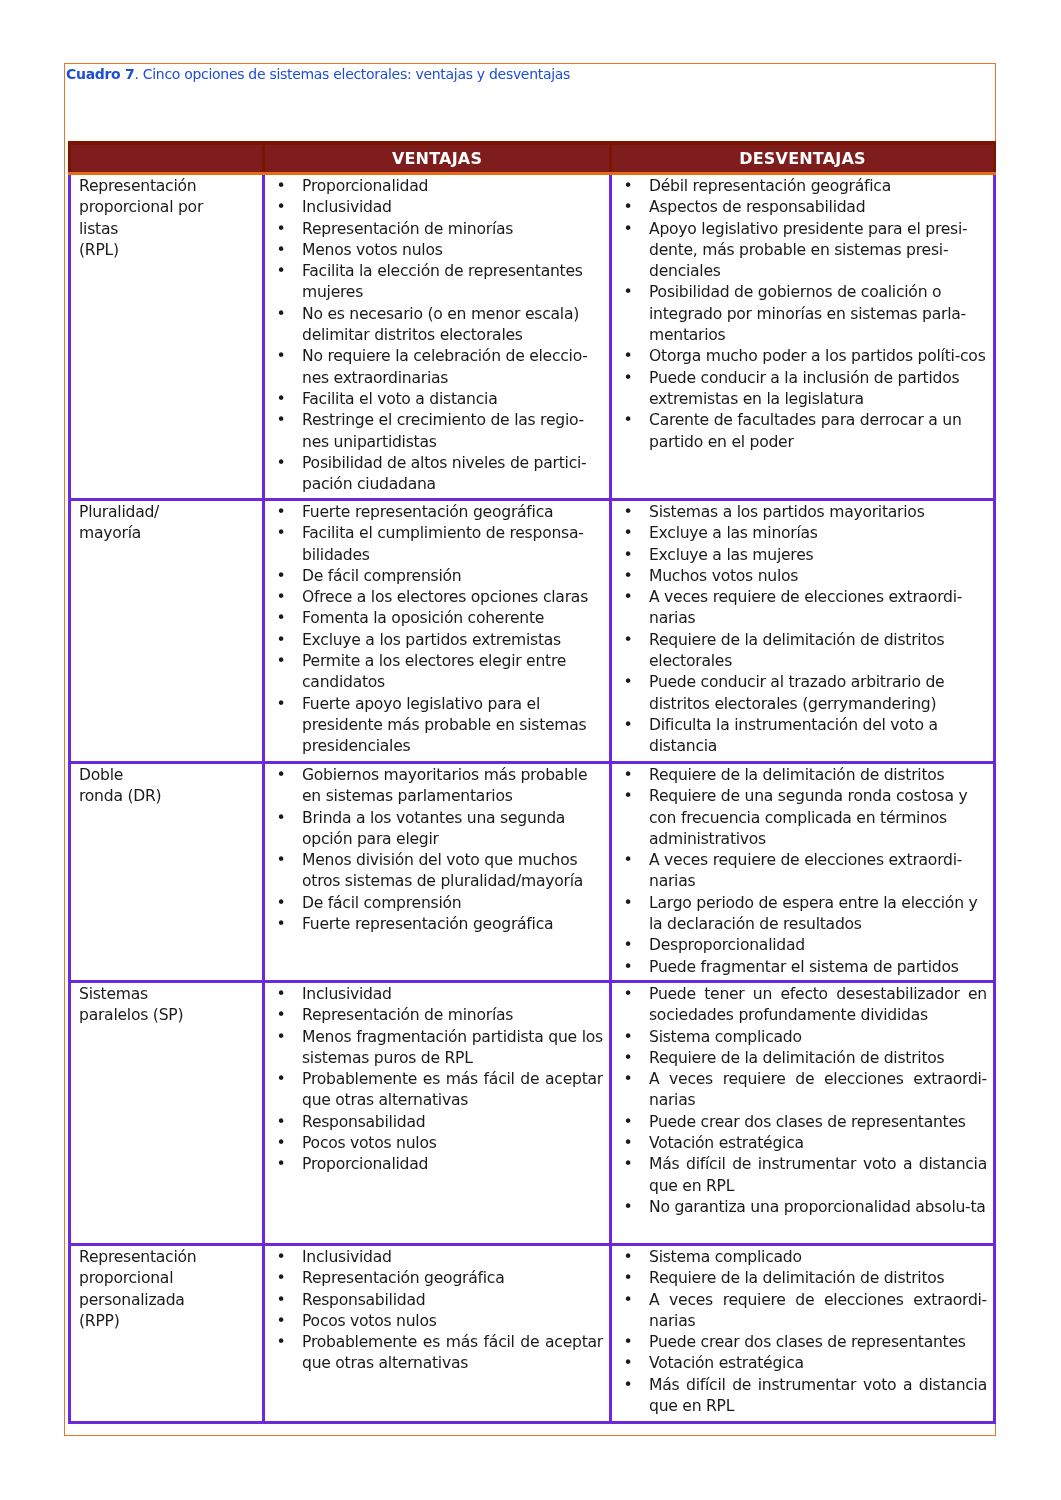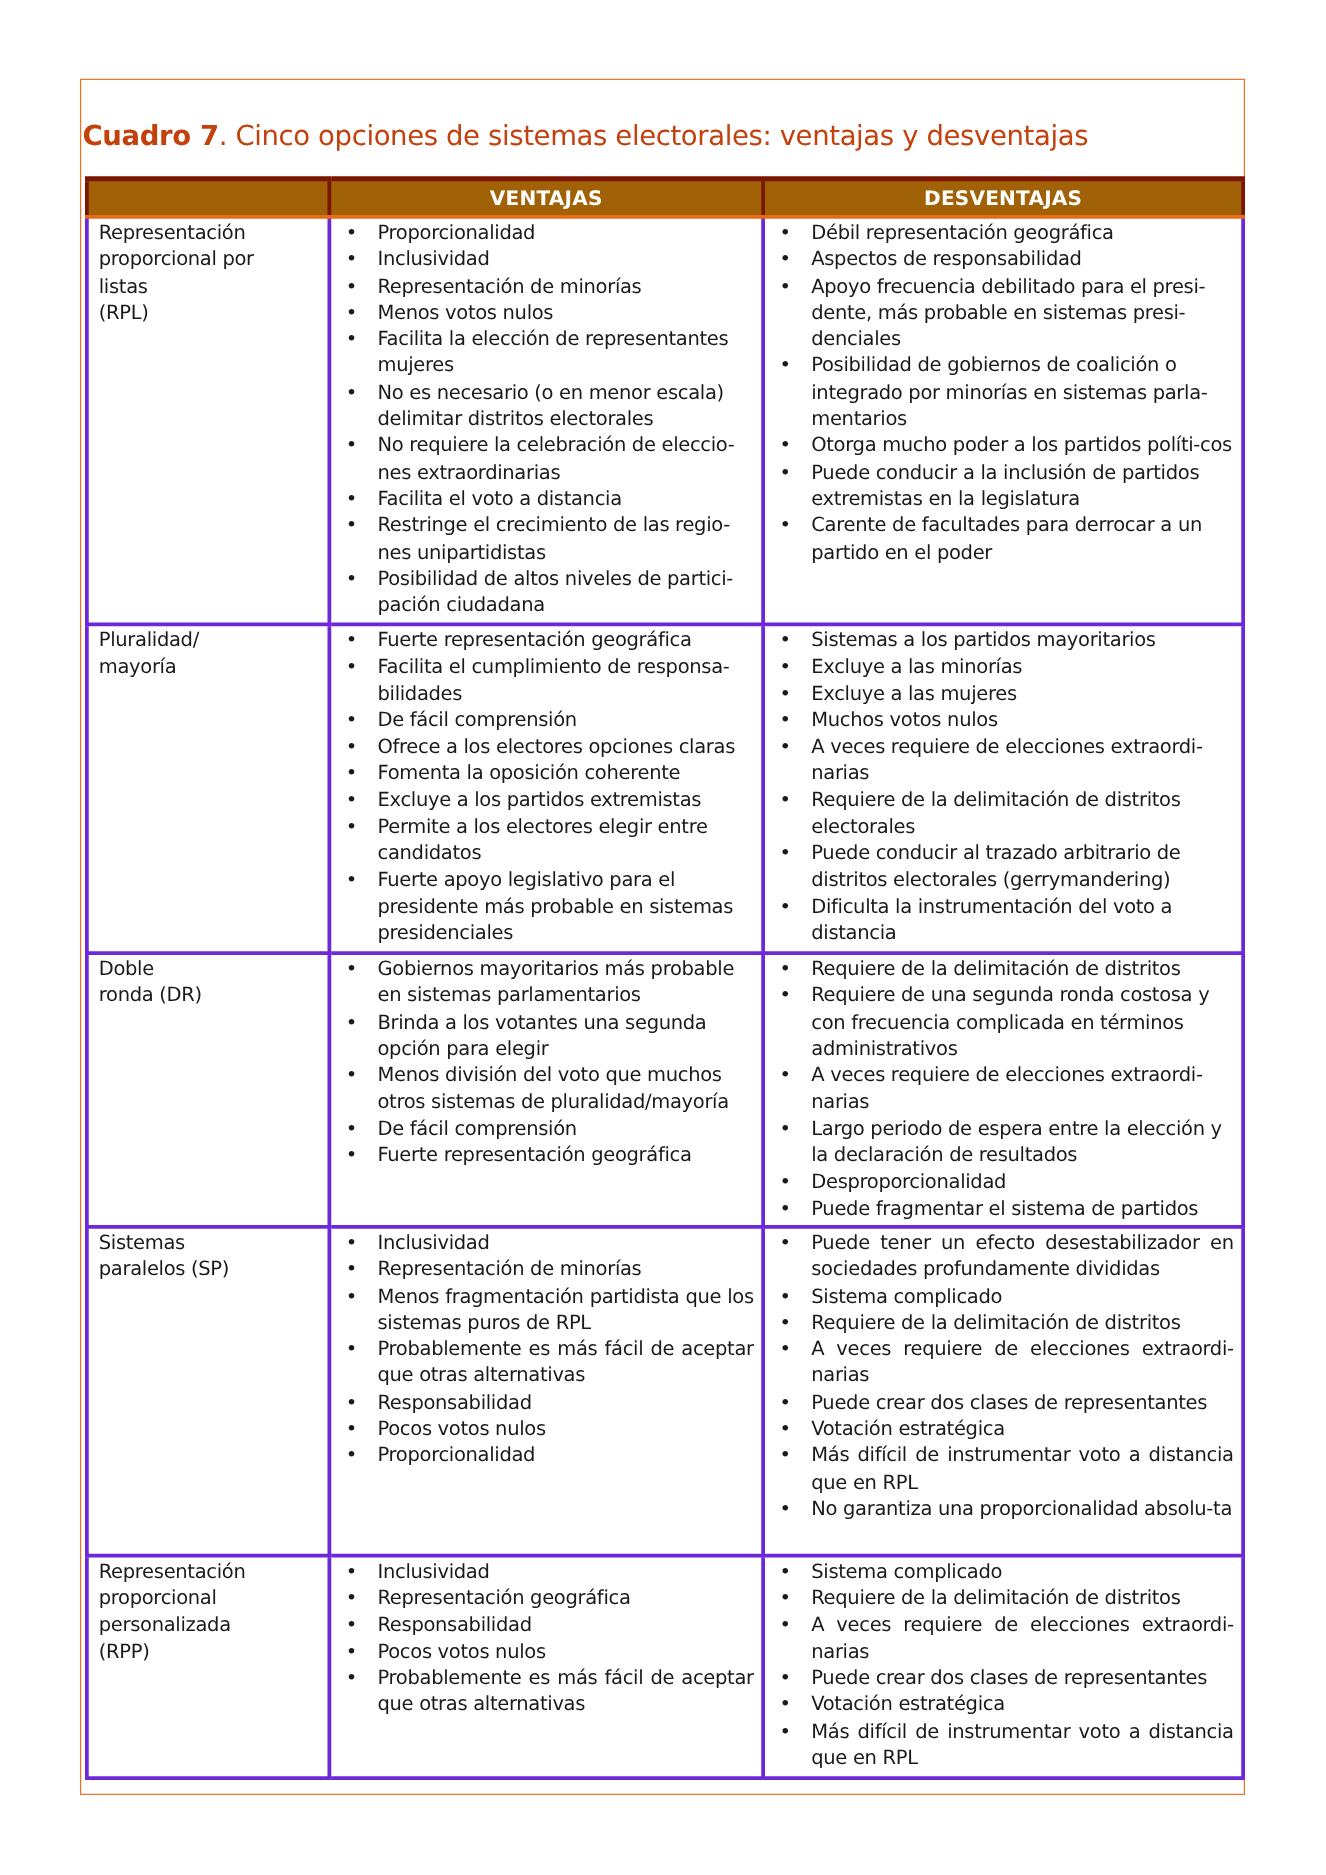--- a/index.html
+++ b/index.html
@@ -2,33 +2,33 @@
 <html><head>
 <meta charset="utf-8">
 <style>
   html, body { margin: 0; padding: 0; background: #ffffff; }
   body { width: 1061px; height: 1500px; position: relative; font-family: "DejaVu Sans", sans-serif; color: #1a1a1a; }
   .frame {
     position: absolute; left: 64px; top: 63px; width: 932px; height: 1373px;
     border: 1.5px solid #e8762a; box-sizing: border-box;
   }
   .title {
-    position: absolute; left: 66px; top: 62px; font-size: 22px; line-height: 24px;
-    letter-spacing: -0.3px; white-space: nowrap; color: #c2410c; margin-top: 36px;
+    position: absolute; left: 66px; top: 62px; font-size: 14px; line-height: 24px;
+    letter-spacing: -0.3px; white-space: nowrap; color: #1d4ed8;
   }
   .title b { font-weight: bold; }
   table.grid {
     position: absolute; left: 68px; top: 141px; width: 925px;
     border-collapse: collapse; table-layout: fixed;
   }
   col.c1 { width: 194px; }
   col.c2 { width: 347px; }
   col.c3 { width: 384px; }
   thead th {
-    background: #a16207; color: #ffffff; font-weight: bold; font-size: 16px;
+    background: #7f1d1d; color: #ffffff; font-weight: bold; font-size: 16px;
     height: 27px; padding: 0; text-align: center; letter-spacing: 0.2px;
     border-top: 4px solid #7a1500;
     border-left: 3px solid #7a1500;
     border-right: 3px solid #7a1500;
     border-bottom: 3px solid #e86b15;
   }
   tbody td {
     border: 3px solid #6d28d9; vertical-align: top; padding: 1px 6px 2px 8px;
     font-size: 15.6px; line-height: 21.3px; letter-spacing: -0.25px;
   }
@@ -78,21 +78,21 @@
             <li><span class="bullet">•</span><span>No requiere la celebración de eleccio-nes extraordinarias</span></li>
             <li><span class="bullet">•</span><span>Facilita el voto a distancia</span></li>
             <li><span class="bullet">•</span><span>Restringe el crecimiento de las regio-nes unipartidistas</span></li>
             <li><span class="bullet">•</span><span>Posibilidad de altos niveles de partici-pación ciudadana</span></li>
           </ul>
         </td>
         <td class="dis">
           <ul class="items">
             <li><span class="bullet">•</span><span>Débil representación geográfica</span></li>
             <li><span class="bullet">•</span><span>Aspectos de responsabilidad</span></li>
-            <li><span class="bullet">•</span><span>Apoyo frecuencia debilitado para el presi-dente, más probable en sistemas presi-denciales</span></li>
+            <li><span class="bullet">•</span><span>Apoyo legislativo presidente para el presi-dente, más probable en sistemas presi-denciales</span></li>
             <li><span class="bullet">•</span><span>Posibilidad de gobiernos de coalición o integrado por minorías en sistemas parla-mentarios</span></li>
             <li><span class="bullet">•</span><span>Otorga mucho poder a los partidos políti-cos</span></li>
             <li><span class="bullet">•</span><span>Puede conducir a la inclusión de partidos extremistas en la legislatura</span></li>
             <li><span class="bullet">•</span><span>Carente de facultades para derrocar a un partido en el poder</span></li>
           </ul>
         </td>
       </tr>
       <tr style="height: 263px;">
         <td class="sys"><span style="white-space: pre-line;">Pluralidad/
 mayoría</span></td>

